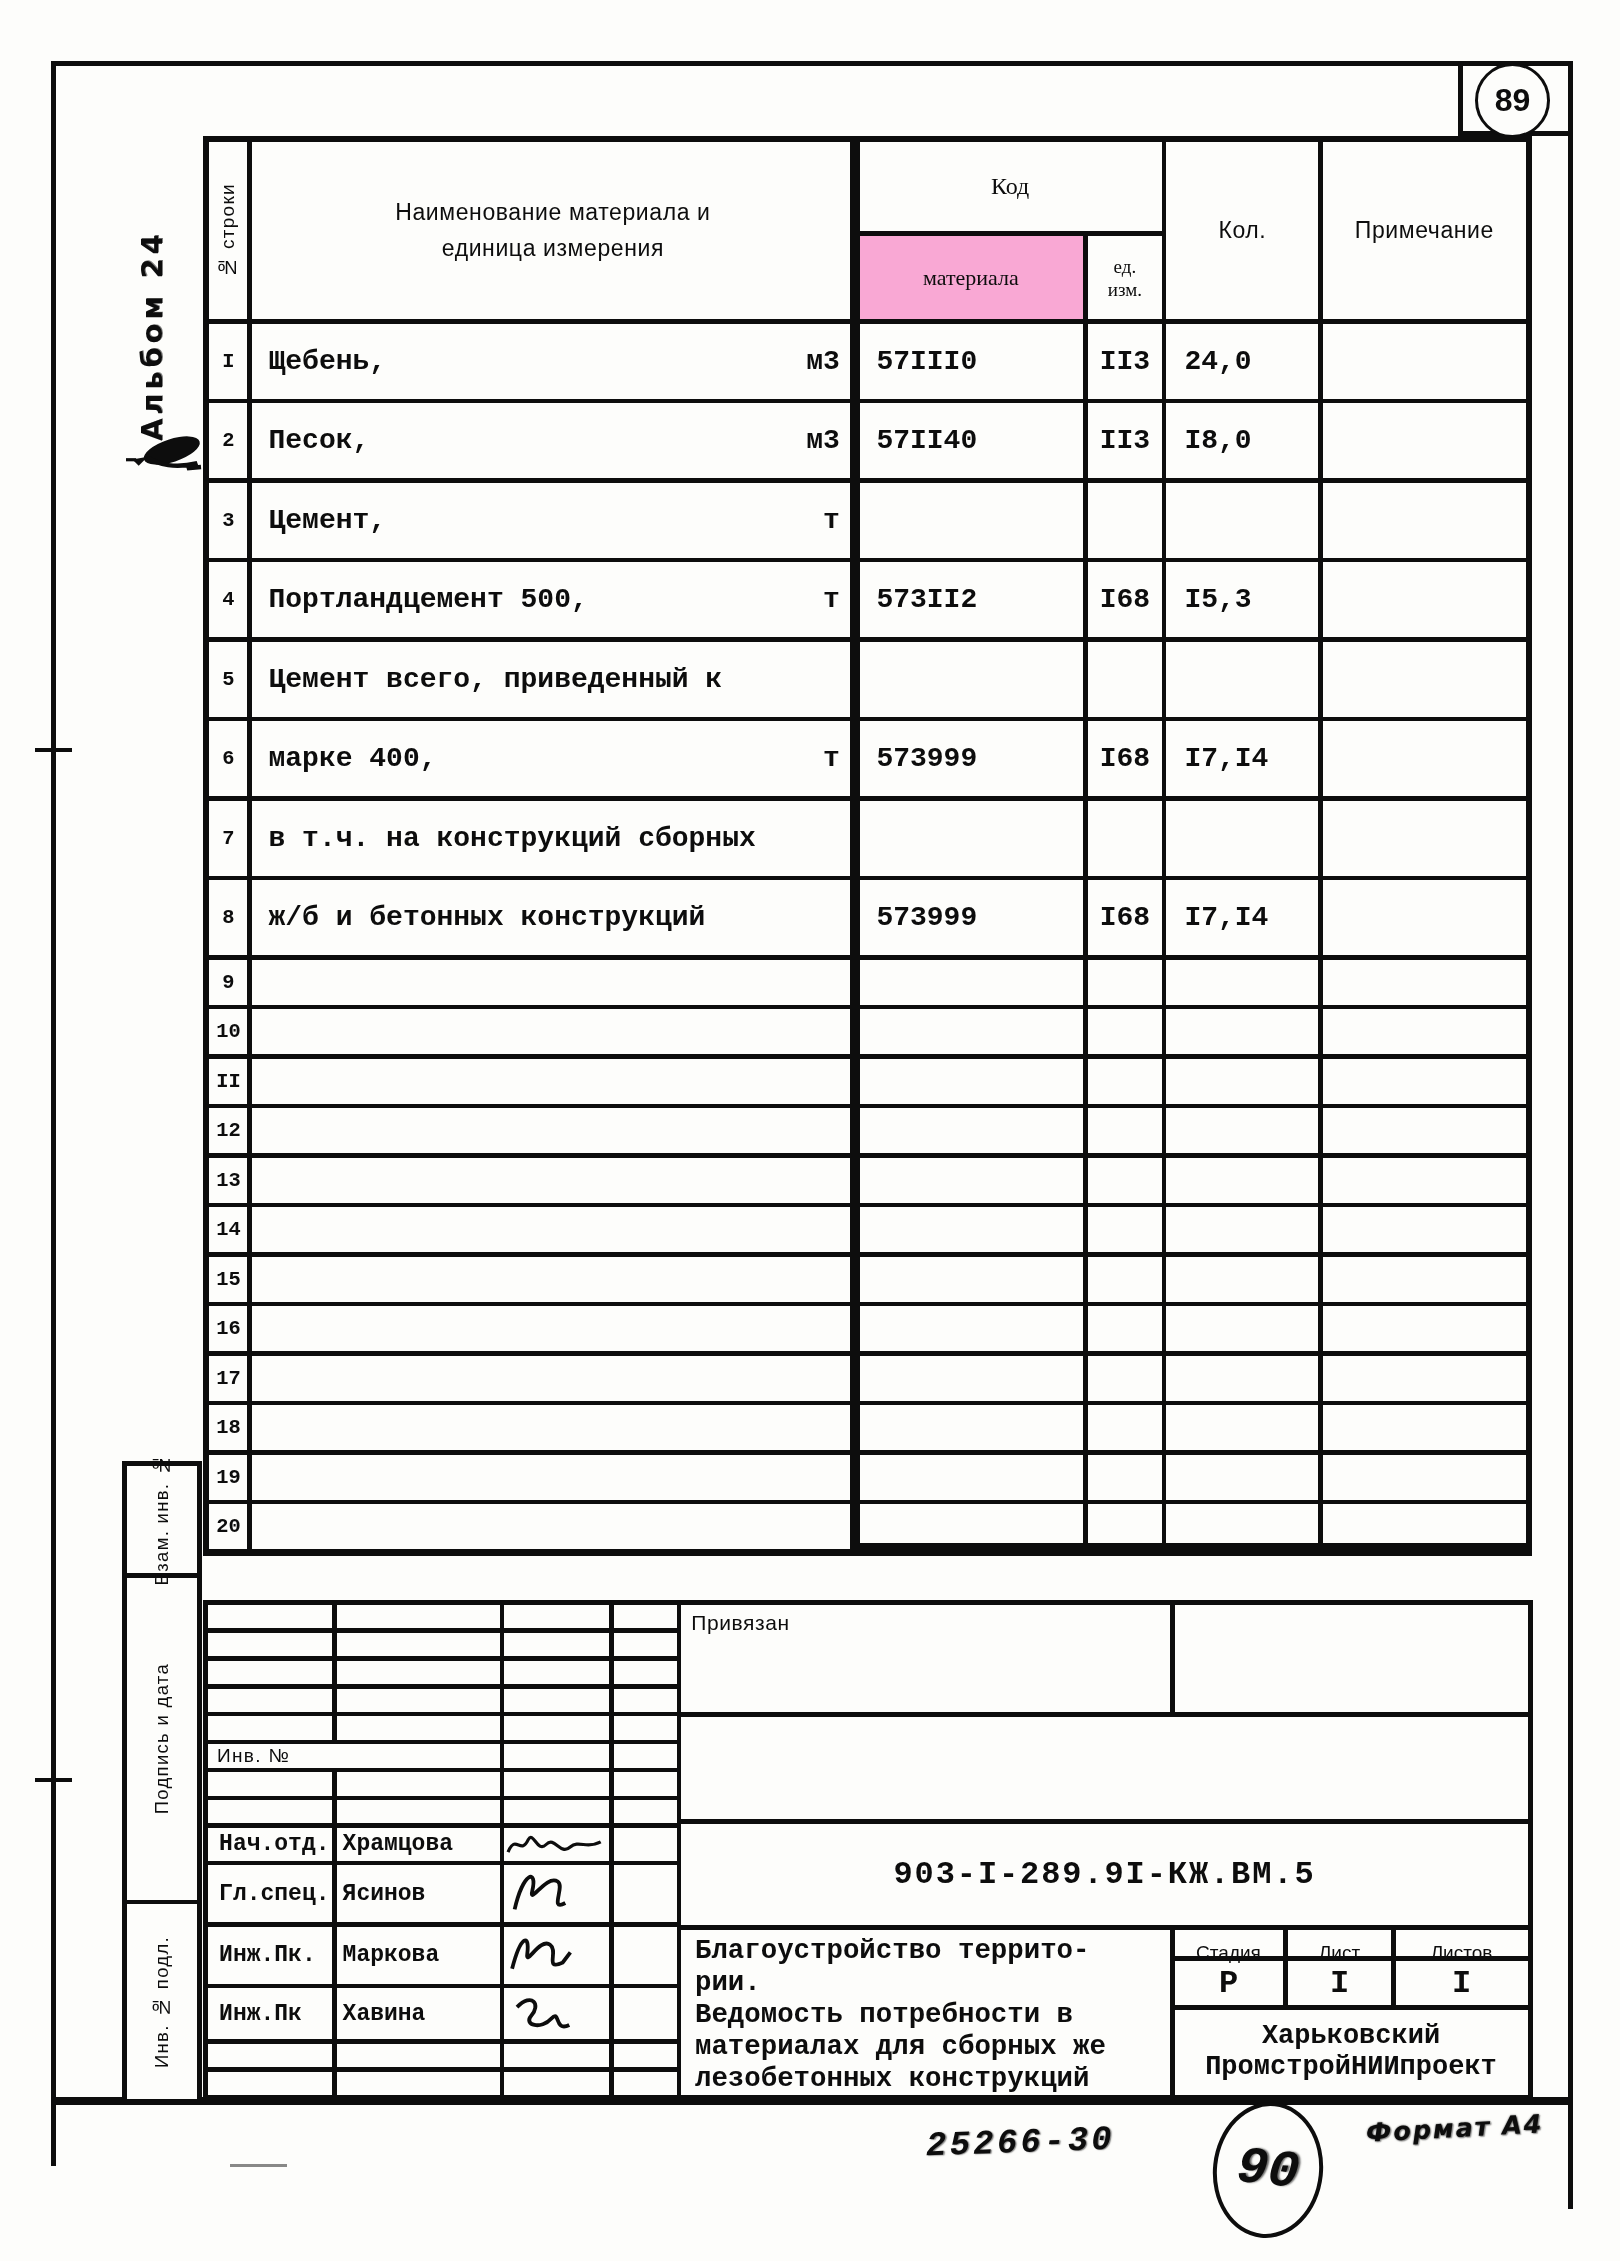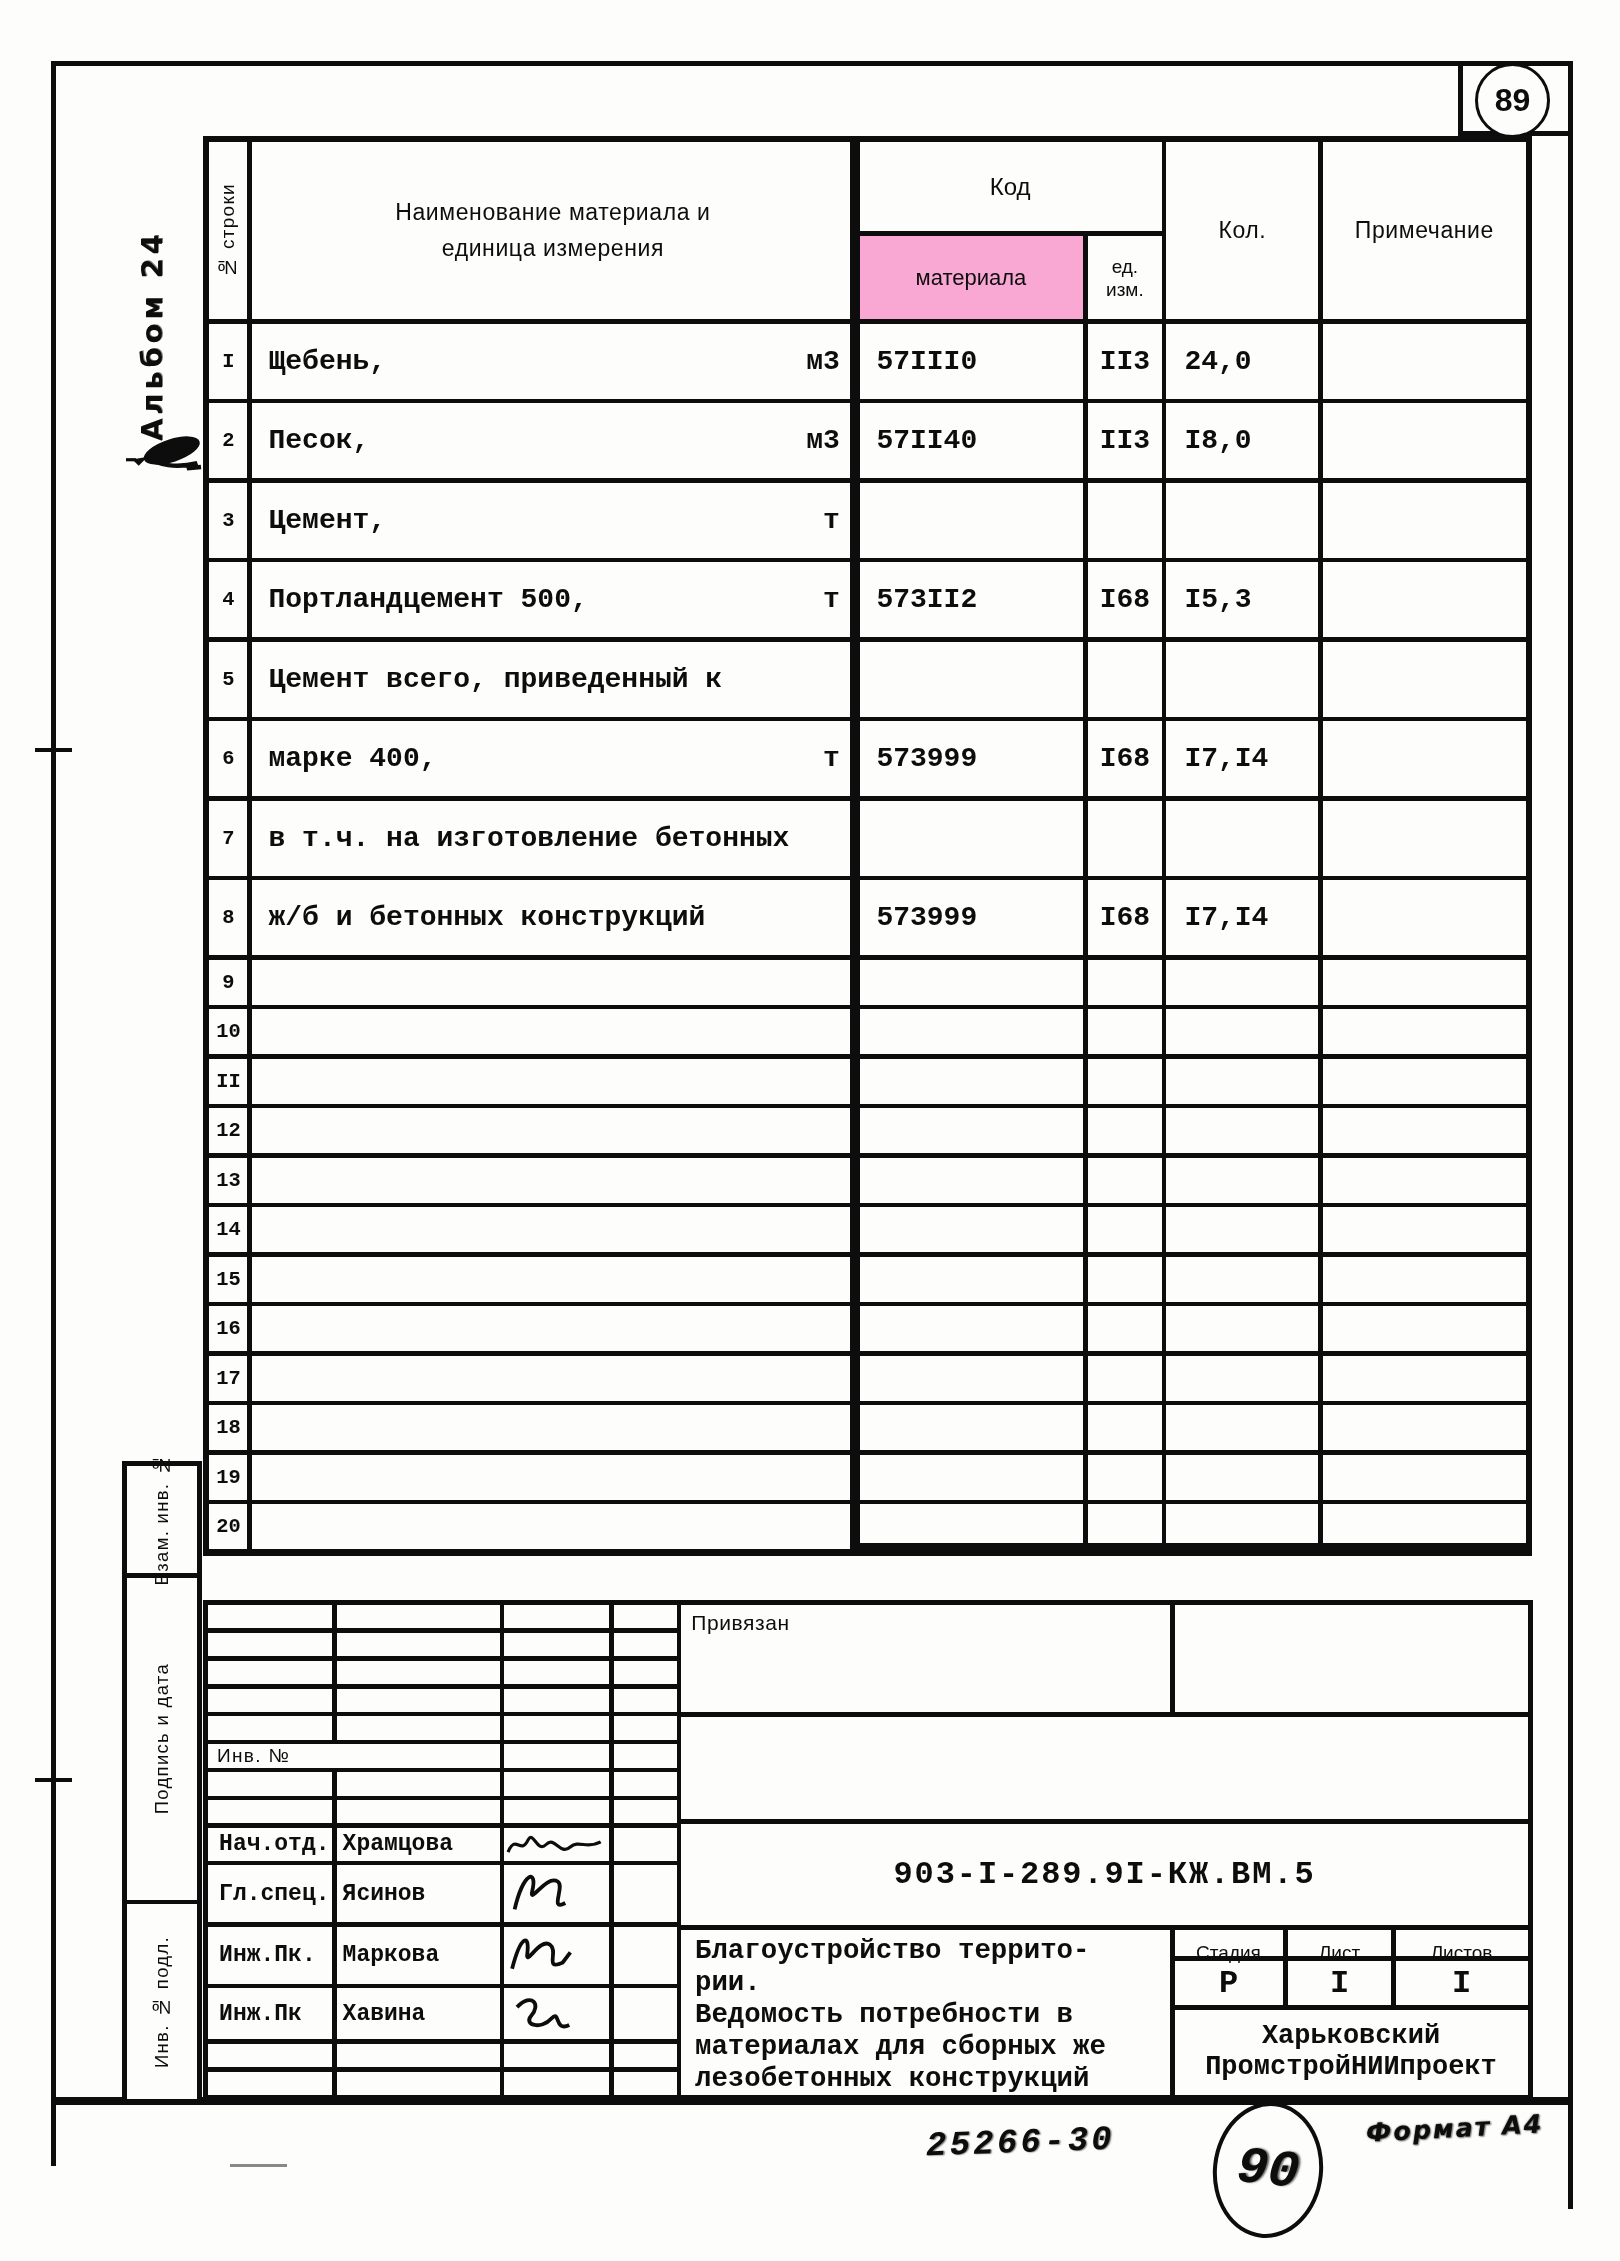--- a/index.html
+++ b/index.html
@@ -42,21 +42,21 @@
     grid-template-columns:38px 602px 225px 74px 152px 203px;
     grid-template-rows:177px repeat(8,75px) repeat(12,45px);
     gap:4.5px;padding:6.4px;background:#0d0d0d;
   }
   .mtable .c{background:#fdfdfb;display:flex;align-items:center;min-width:0;}
   .mtable .hc{background:#fdfdfb;display:flex;flex-direction:column;align-items:center;justify-content:center;
     font-size:23px;letter-spacing:0.6px;}
   .vtext{writing-mode:vertical-rl;transform:rotate(180deg);font-size:19px;letter-spacing:1.3px;margin:auto;}
   .kodcell{
     grid-column:3/5;grid-row:1;background:#0d0d0d;display:grid;
-    grid-template-columns:225px 4.5px auto;grid-template-rows:89px 4.5px auto;
+    grid-template-columns:225px 4.5px auto;grid-template-rows:89px 4.5px auto;font-family:Liberation Serif, serif;
   }
   .kod-top{grid-column:1/4;grid-row:1;background:#fdfdfb;display:flex;align-items:center;justify-content:center;font-size:24px;}
   .kod-m{grid-column:1;grid-row:3;background:#f9a8d4;display:flex;align-items:center;justify-content:center;font-size:22px;}
   .kod-u{grid-column:3;grid-row:3;background:#fdfdfb;display:flex;flex-direction:column;align-items:center;justify-content:center;font-size:19px;line-height:23px;}
   .c.num{justify-content:center;font-family:"Liberation Mono",monospace;font-weight:bold;font-size:20.4px;}
   .c.name{justify-content:space-between;font-family:"Liberation Mono",monospace;font-weight:bold;font-size:28px;}
   .c.name .nm{padding-left:16.6px;white-space:nowrap;}
   .c.name .un{padding-right:14px;}
   .c.mid{justify-content:flex-start;padding-left:18px;font-family:"Liberation Mono",monospace;font-weight:bold;font-size:28px;text-align:right;}
   .c.ucd{justify-content:center;padding-left:0;}
@@ -222,21 +222,21 @@
       <div class="c name">
         <div class="nm" style="">марке 400,</div>
         <div class="un">т</div>
       </div>
       <div class="c mid">573999</div>
       <div class="c mid ucd">I68</div>
       <div class="c mid">I7,I4</div>
       <div class="c"></div>
       <div class="c num">7</div>
       <div class="c name">
-        <div class="nm" style="">в т.ч. на изготовление бетонных</div>
+        <div class="nm" style="">в т.ч. на конструкций сборных</div>
         <div class="un"></div>
       </div>
       <div class="c mid"></div>
       <div class="c mid ucd"></div>
       <div class="c mid"></div>
       <div class="c"></div>
       <div class="c num">8</div>
       <div class="c name">
         <div class="nm" style="">ж/б и бетонных конструкций</div>
         <div class="un"></div>

